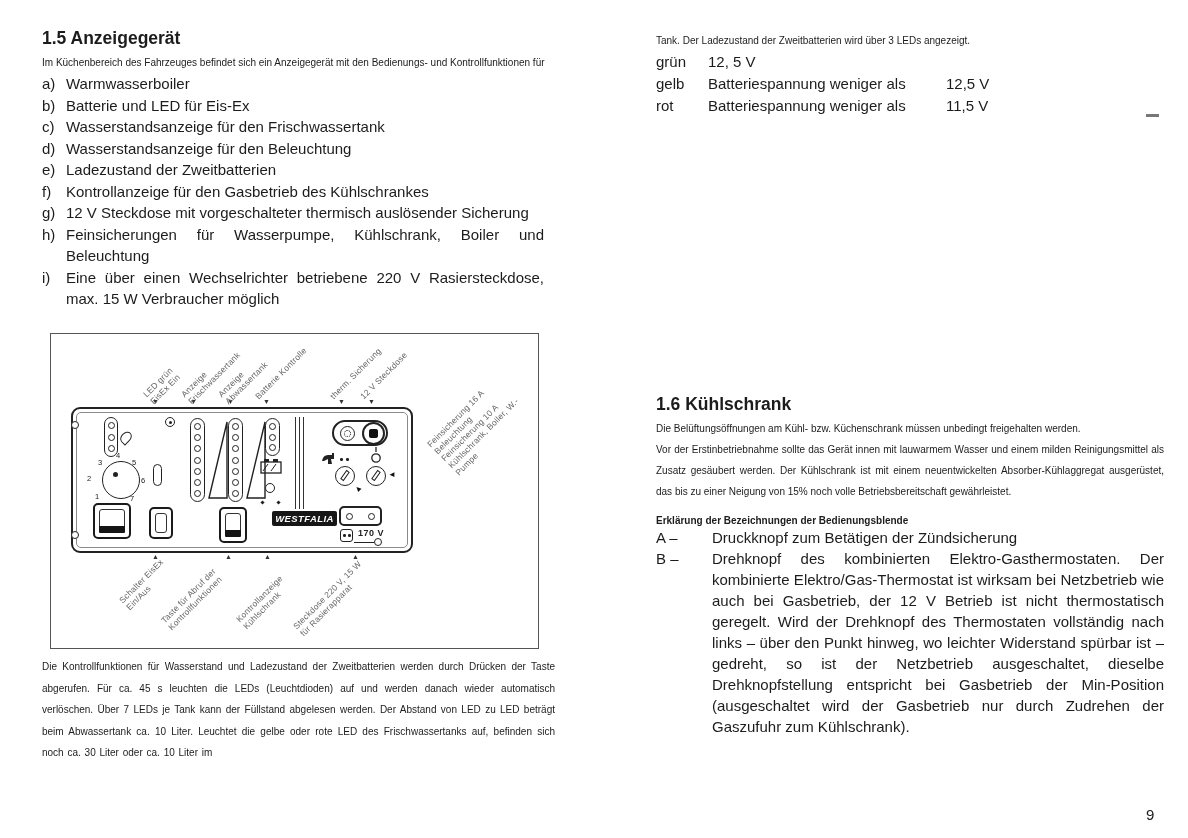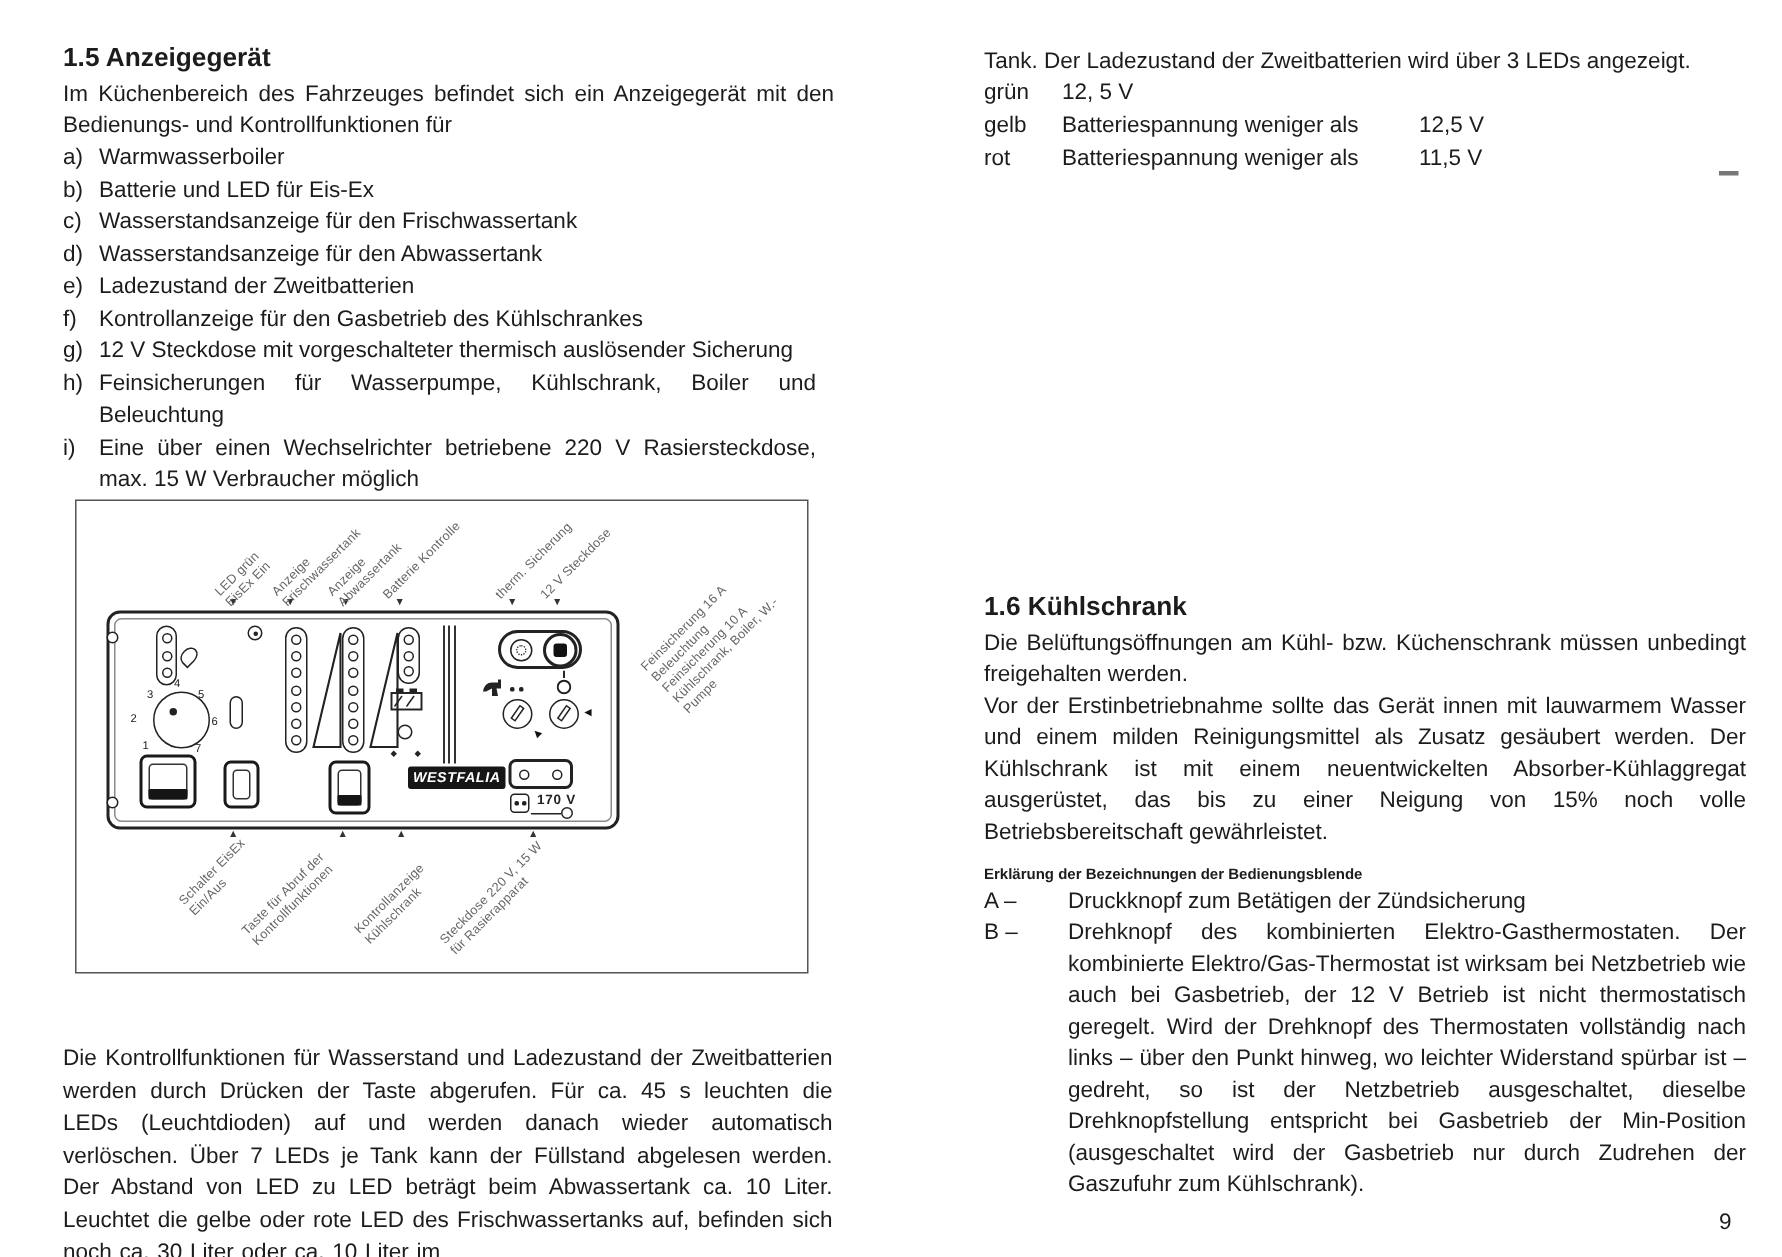--- a/index.html
+++ b/index.html
@@ -1,30 +1,30 @@
 <!DOCTYPE html>
 <html lang="de"><head>
 <meta charset="utf-8">
 <style>
   html,body{margin:0;padding:0;}
   body{
     width:1188px;height:838px;position:relative;background:#ffffff;
     font-family:"Liberation Sans", sans-serif;color:#1c1c1c;overflow:hidden;
   }
-  .para{font-size:15px;line-height:21px;text-align:justify;margin:0 0 0 0;}
+  .para{font-size:10px;line-height:21px;text-align:justify;margin:0 0 0 0;}
   .h1{font-size:17.5px;font-weight:bold;margin:0 0 3px 0;}
   .h2{font-size:10px;font-weight:bold;margin:0 0 1px 0;}
 
   
   #left-top{position:absolute;left:42px;top:28px;width:514px;}
   .list{margin-top:0;}
   .li{position:relative;padding-left:24px;font-size:15px;line-height:21.5px;text-align:justify;width:478px;}
   .li .key{position:absolute;left:0;top:0;}
   #left-bottom{position:absolute;left:42px;top:656px;width:513px;}
-  #left-bottom .para{line-height:21.5px;word-spacing:1px;margin-top:39px;}
+  #left-bottom .para{line-height:21.5px;word-spacing:1px;}
 
   
   #right-top{position:absolute;left:656px;top:30px;width:506px;}
   .batrow{display:flex;font-size:15px;line-height:22px;}
   .batrow .c{width:52px;flex:none;}
   .batrow .t{width:238px;flex:none;}
   #right-mid{position:absolute;left:656px;top:394px;width:508px;}
   .exp-item{display:flex;font-size:15px;line-height:21px;}
   .exp-key{width:56px;flex:none;}
   .exp-text{flex:1;text-align:justify;}
@@ -59,21 +59,21 @@
 </head>
 <body>
 
 <div id="left-top">
   <div class="h1">1.5 Anzeigegerät</div>
   <p class="para">Im Küchenbereich des Fahrzeuges befindet sich ein Anzeigegerät mit den Bedienungs- und Kontrollfunktionen für</p>
   <div class="list">
     <div class="li"><span class="key">a)</span><span>Warmwasserboiler</span></div>
     <div class="li"><span class="key">b)</span><span>Batterie und LED für Eis-Ex</span></div>
     <div class="li"><span class="key">c)</span><span>Wasserstandsanzeige für den Frischwassertank</span></div>
-    <div class="li"><span class="key">d)</span><span>Wasserstandsanzeige für den Abwassertank</span></div>
+    <div class="li"><span class="key">d)</span><span>Wasserstandsanzeige für den Beleuchtung</span></div>
     <div class="li"><span class="key">e)</span><span>Ladezustand der Zweitbatterien</span></div>
     <div class="li"><span class="key">f)</span><span>Kontrollanzeige für den Gasbetrieb des Kühlschrankes</span></div>
     <div class="li"><span class="key">g)</span><span>12 V Steckdose mit vorgeschalteter thermisch auslösender Sicherung</span></div>
     <div class="li"><span class="key">h)</span><span>Feinsicherungen für Wasserpumpe, Kühlschrank, Boiler und Beleuchtung</span></div>
     <div class="li"><span class="key">i)</span><span>Eine über einen Wechselrichter betriebene 220 V Rasiersteckdose, max. 15 W Verbraucher möglich</span></div>
   </div>
 </div>
 
 <div id="diagram">
 

